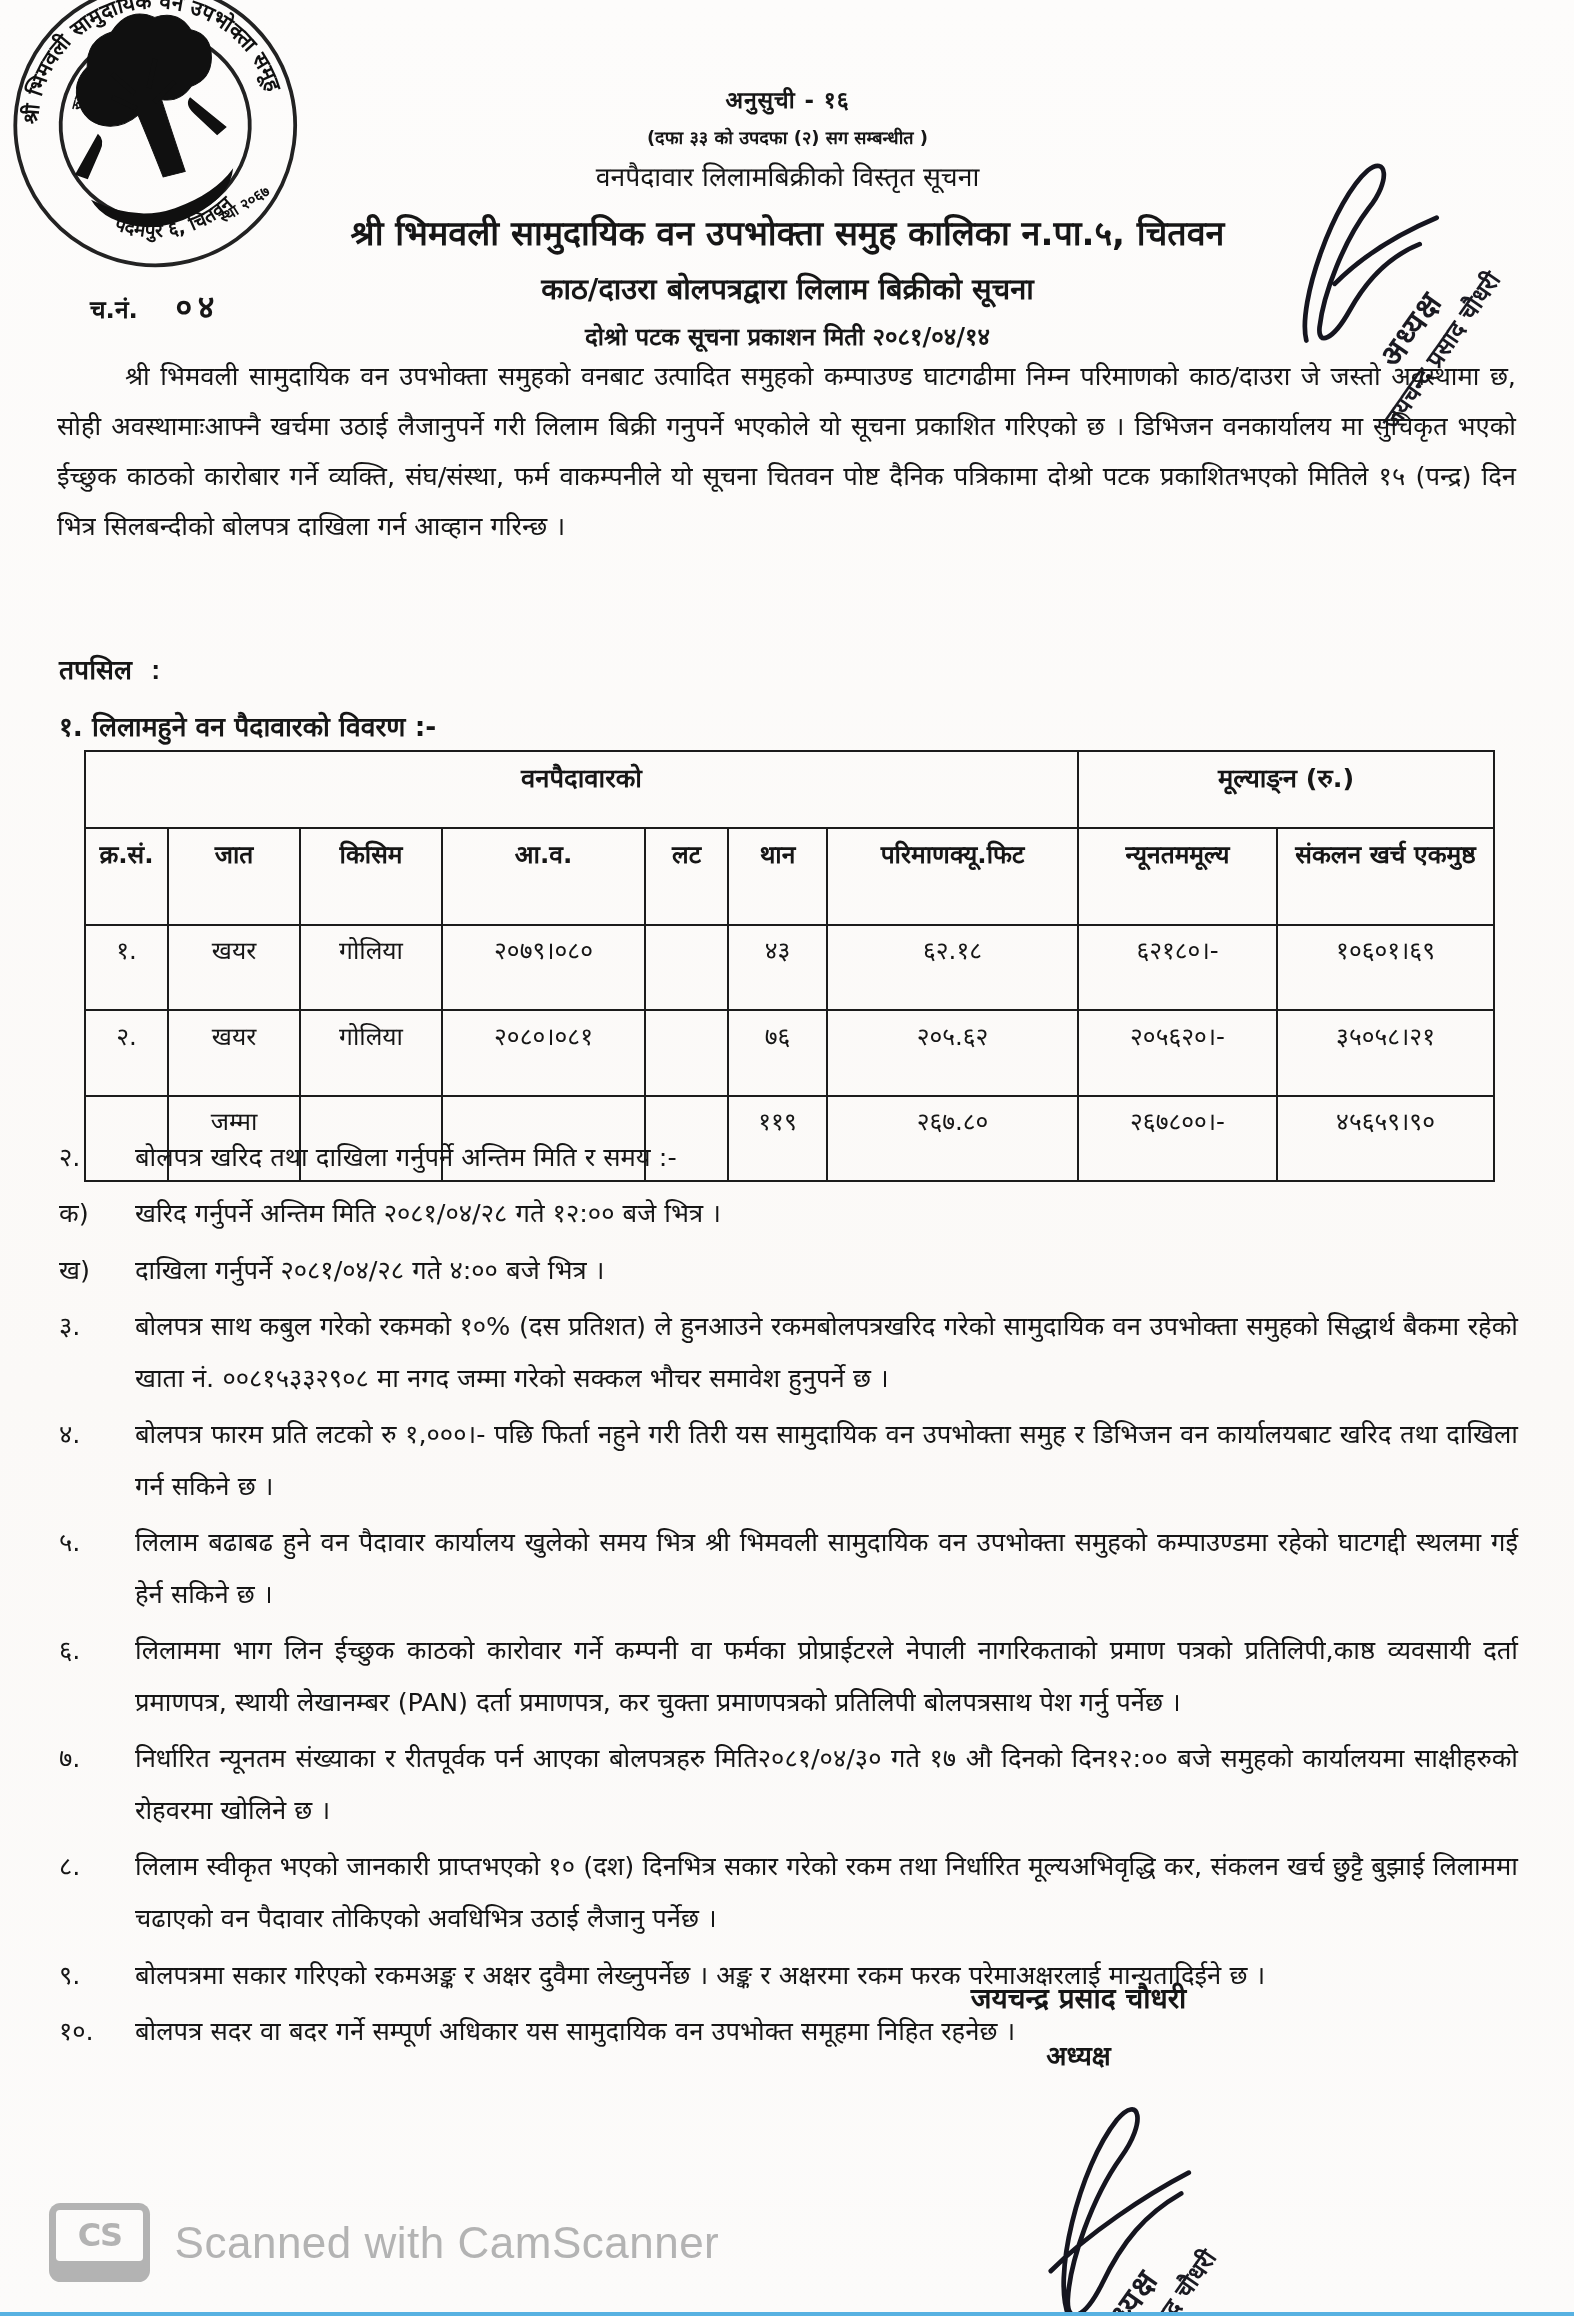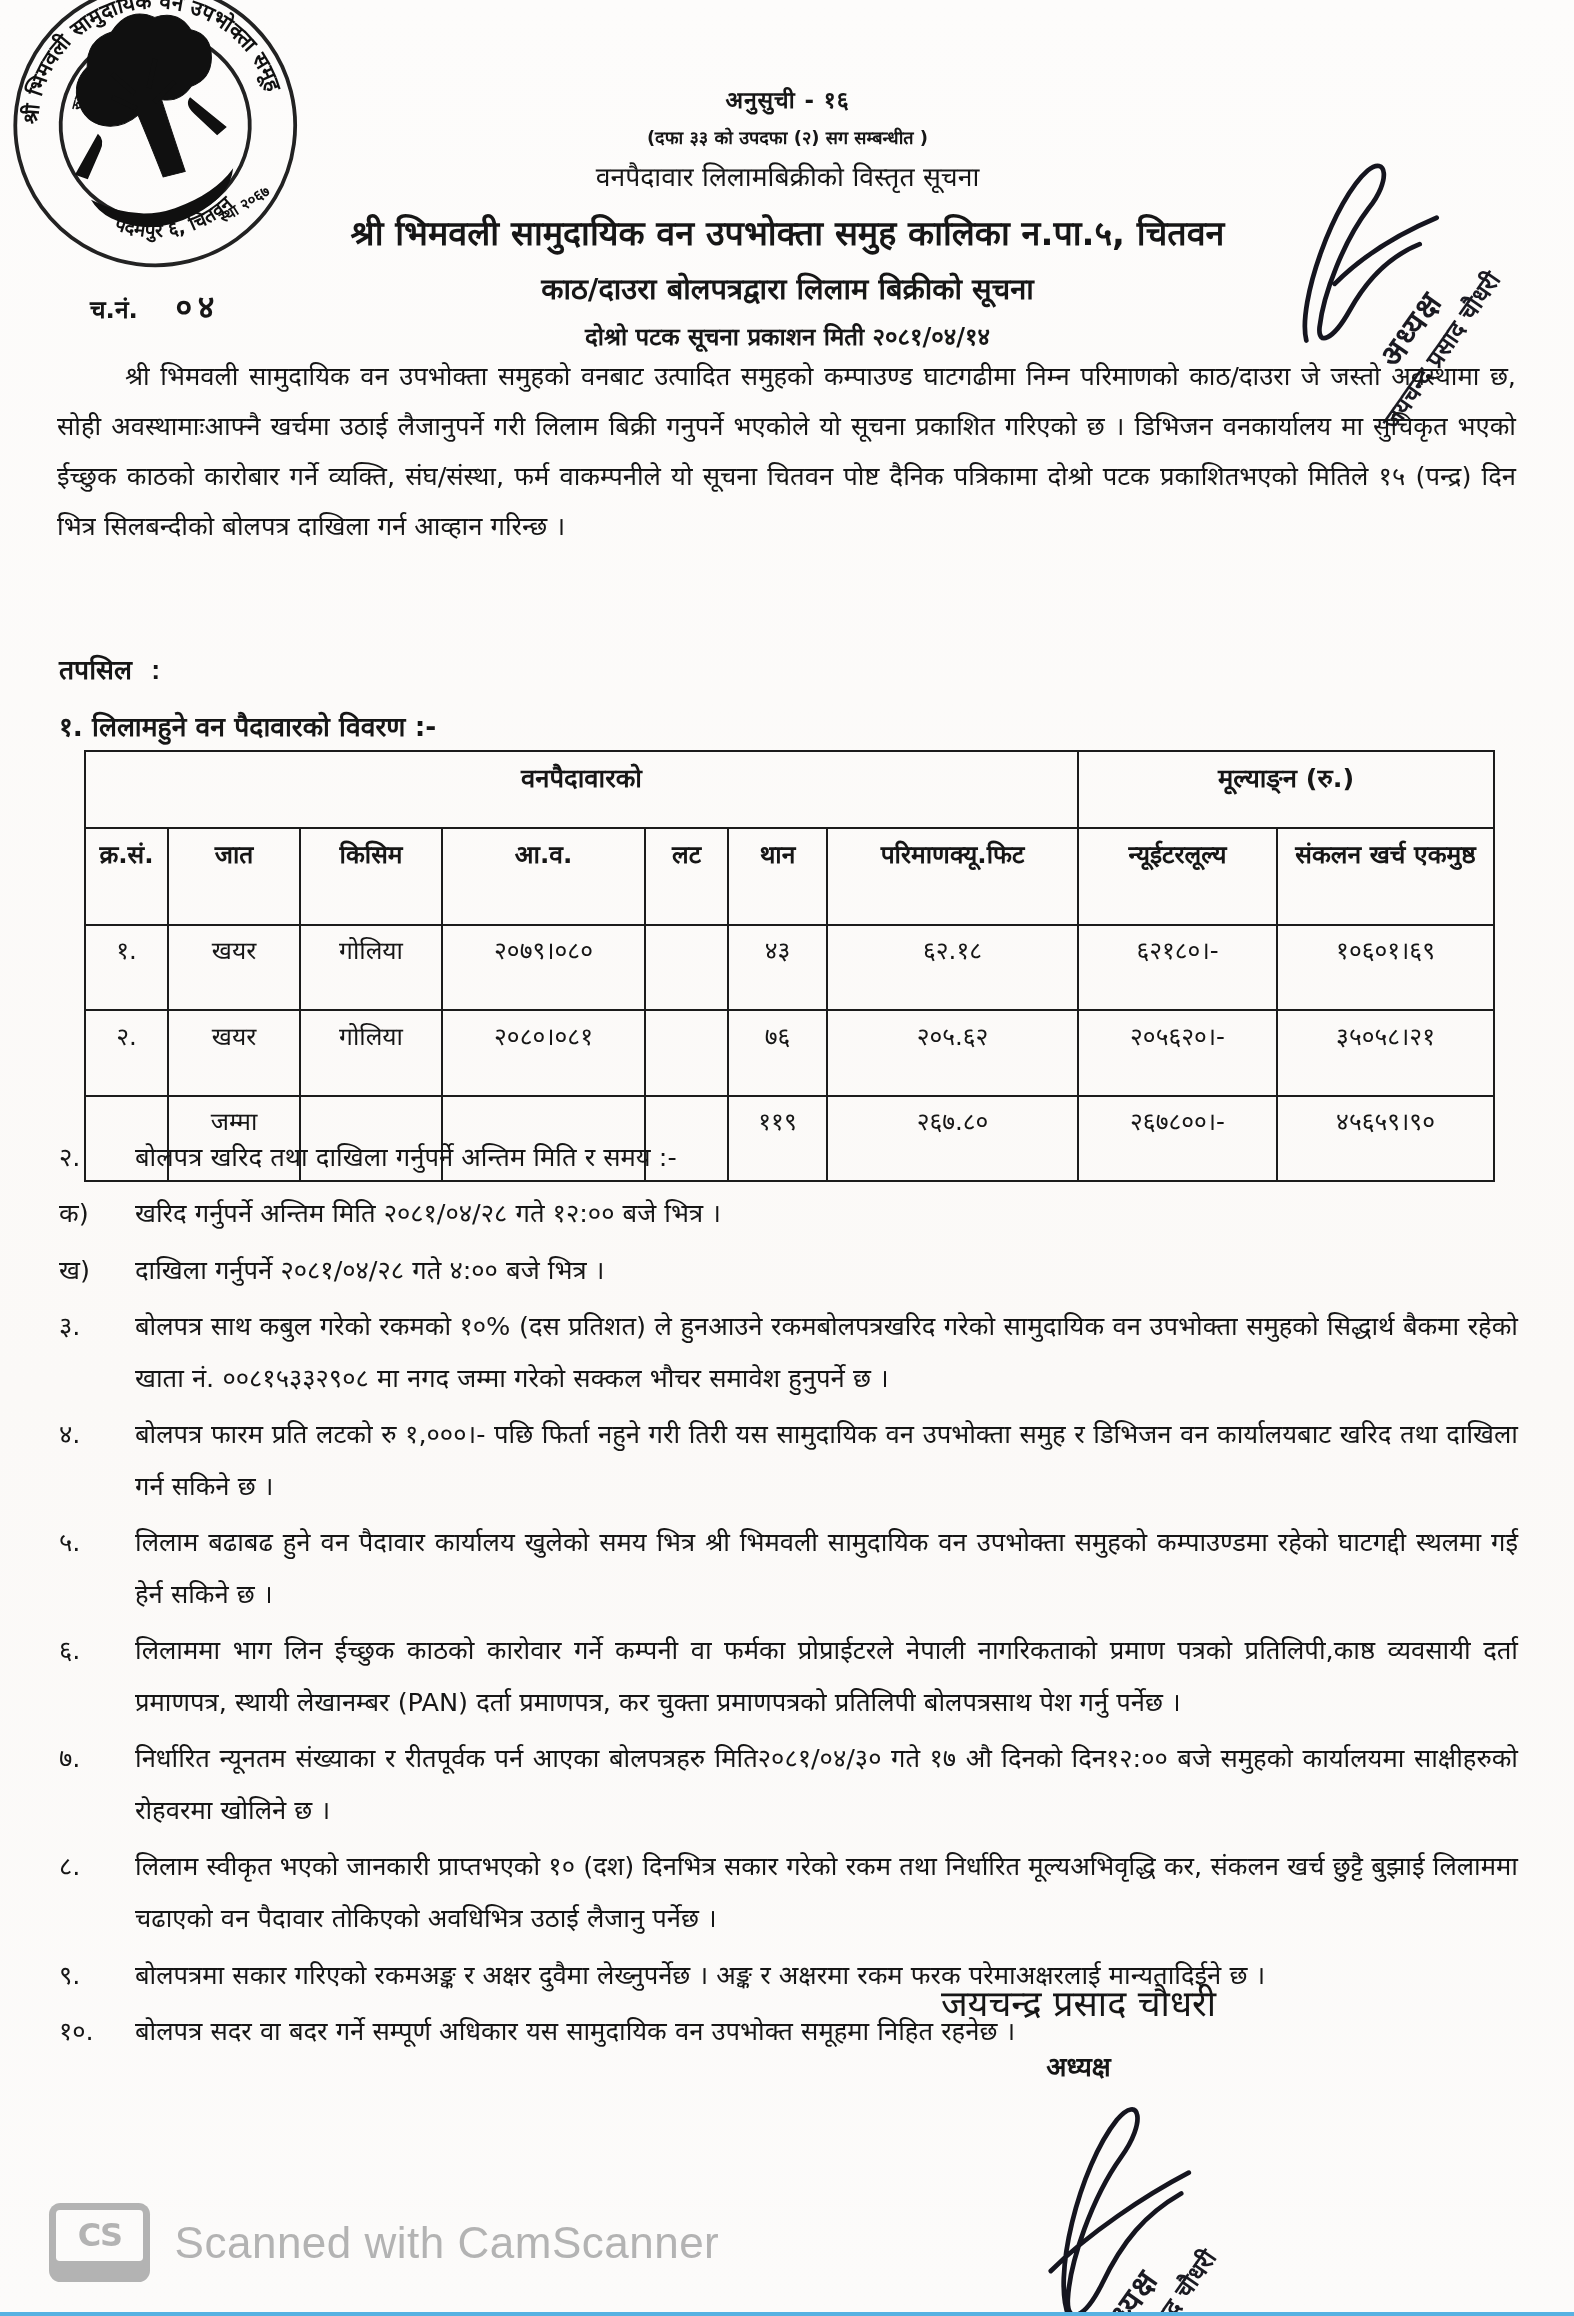--- a/index.html
+++ b/index.html
@@ -37,21 +37,21 @@
       text-align:justify;margin-bottom:4.7px;}
   .li .no{position:absolute;left:0;top:0;width:68px;}
   
   .sig-top{position:absolute;left:1278px;top:142px;width:284px;height:284px;}
   .sig-stamp{position:absolute;transform:rotate(-55deg);transform-origin:left bottom;
              font-weight:bold;color:#1a1a22;white-space:nowrap;text-align:center;}
   .sig-top .sig-stamp{left:123px;top:218px;}
   .sig-stamp .l1{font-size:31px;letter-spacing:1.9px;}
   .sig-stamp .l2{font-size:24px;}
   .sig-bottom{position:absolute;left:880px;top:1978px;width:397px;text-align:center;}
-  .sig-name{font-size:36px;font-weight:normal;}
+  .sig-name{font-size:28px;font-weight:bold;}
   .sig-title{font-size:26.5px;font-weight:bold;margin-top:21px;}
   .sig-draw{position:absolute;left:57px;top:104px;width:341px;height:284px;}
   .sig-draw .sig-stamp{left:180px;top:256px;}
   
   .cs-footer{position:absolute;left:49px;top:2203px;display:flex;align-items:center;color:#b3b3b3;}
   .cs-icon{width:62px;height:79px;border-radius:11.4px;background:#b3b3b3;position:relative;margin-right:24.6px;padding-left:39px;}
   .cs-icon .inner{position:absolute;left:6.6px;top:6.6px;right:6.6px;bottom:21px;background:#fcfbfa;
                   border-radius:3.8px;display:flex;align-items:center;justify-content:center;
                   font-weight:bold;font-size:32px;color:#b3b3b3;letter-spacing:-1.9px;}
   .cs-text{font-size:44px;font-family:"Liberation Sans",sans-serif;letter-spacing:0.5px;}
@@ -144,21 +144,21 @@
         <th colspan="2">मूल्याङ्न (रु.)</th>
       </tr>
       <tr class="cols" id="col-header-row">
           <th>क्र.सं.</th>
           <th>जात</th>
           <th>किसिम</th>
           <th>आ.व.</th>
           <th>लट</th>
           <th>थान</th>
           <th>परिमाणक्यू.फिट</th>
-          <th>न्यूईटरलूल्य</th>
+          <th>न्यूनतममूल्य</th>
           <th>संकलन खर्च एकमुष्ठ</th>
         </tr>
     </thead>
     <tbody id="table-body">
         <tr class="data">
           <td>१.</td>
           <td>खयर</td>
           <td>गोलिया</td>
           <td>२०७९।०८०</td>
           <td></td>

